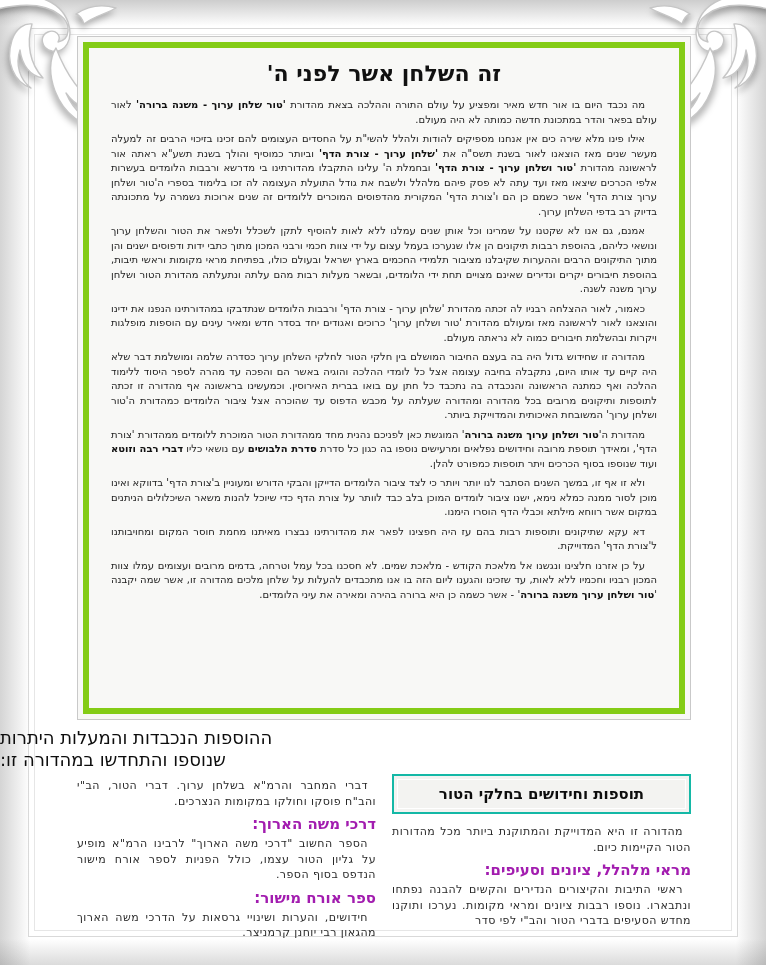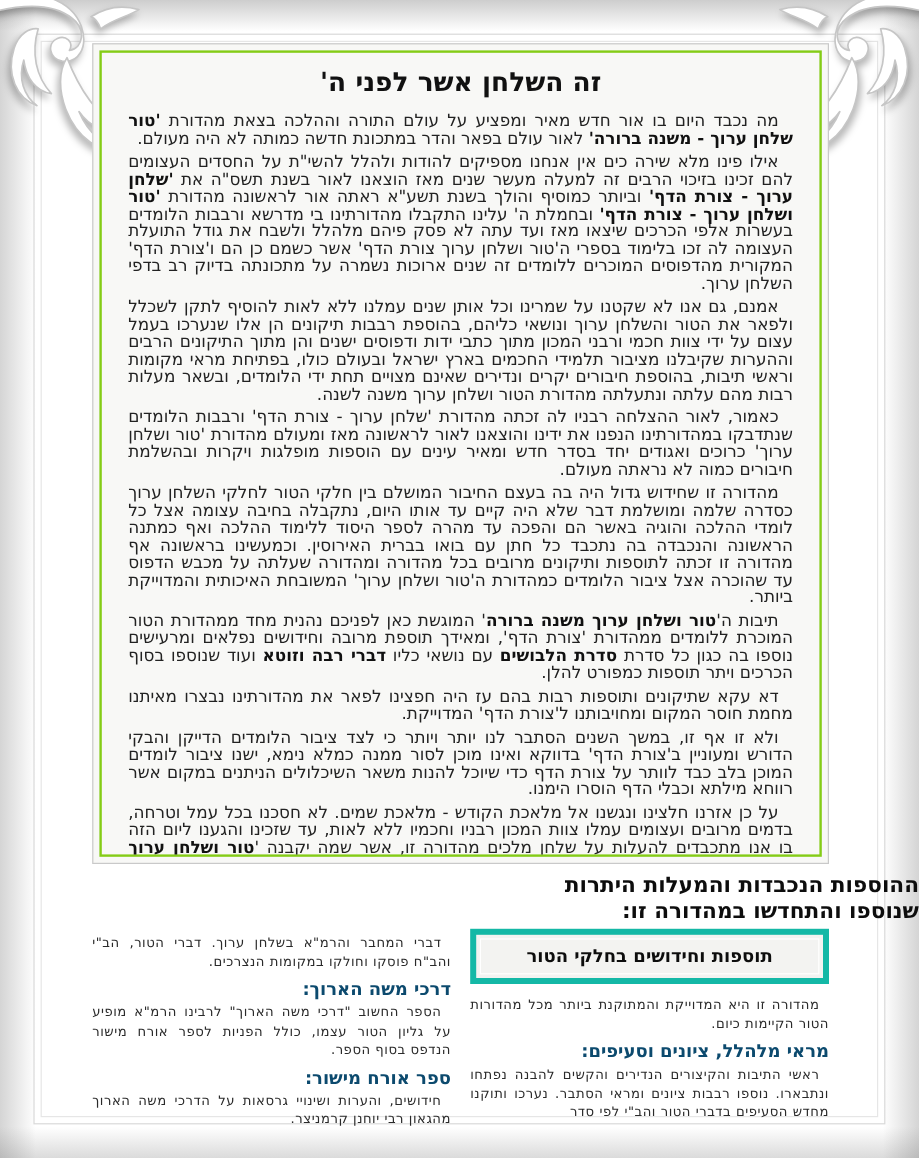--- a/index.html
+++ b/index.html
@@ -24,54 +24,54 @@
   .corner-flourish{position:absolute; top:-8px; width:132px; height:152px; filter:drop-shadow(2px 4px 3px rgba(0,0,0,.28));}
   .corner-flourish.right{right:-4px;}
   .corner-flourish.left{left:-4px; transform:scaleX(-1);}
 
   
   .main-box{
     position:absolute; top:36px; left:77px; width:614px; height:684px;
     background:#f8f8f6; border:1px solid #c9c9c9; box-sizing:border-box;
   }
   .main-box-inner{
-    position:absolute; inset:5px; border:2px solid #84cc16;
+    position:absolute; inset:5px; border:6px solid #84cc16;
     padding:10px 22px 8px; box-sizing:border-box; overflow:hidden;
   }
   .page-title{
     text-align:center; font-weight:bold; font-size:22px; line-height:28px;
     color:#111; margin:2px 0 10px;
   }
   .para{
-    font-size:14px; line-height:14.5px; color:#222;
+    font-size:10px; line-height:14.5px; color:#222;
     text-align:justify; margin:0 0 5px; text-indent:12px;
   }
   .para b{font-weight:bold; color:#111;}
 
   
   .additions-heading{
-    position:absolute; top:727px; left:0; right:0; text-align:right;
-    font-weight:bold; font-size:18px; line-height:22px; color:#0d0d0d;
+    position:absolute; top:727px; left:0; right:0; text-align:left;
+    font-weight:normal; font-size:18px; line-height:22px; color:#0d0d0d;
   }
 
   
   .columns{
     position:absolute; top:774px; left:77px; width:614px;
     display:flex; gap:16px;
   }
   .col{flex:1; min-width:0;}
   .box-title{
-    border:5px solid #14b8a6; background:#f3f3f1; padding:3px; margin-bottom:10px;
+    border:2px solid #14b8a6; background:#f3f3f1; padding:3px; margin-bottom:10px;
   }
   .box-title-inner{
     border:1px solid #ffffff; background:#f3f3f1; text-align:center;
     font-weight:bold; font-size:15px; line-height:20px; padding:4px 2px; color:#0d0d0d;
   }
   .sec-title{
-    font-weight:bold; font-size:15px; line-height:19px; color:#0c4a6e;
+    font-weight:bold; font-size:15px; line-height:19px; color:#a21caf;
     margin:6px 0 2px;
   }
   .sec-text, .col-intro{
     font-size:11px; line-height:15.5px; color:#2a2a2a;
     text-align:justify; letter-spacing:.04em; margin:0 0 4px; text-indent:8px;
   }
   .col-intro{margin-top:4px;}
 </style>
 </head>
 <body>
@@ -101,43 +101,43 @@
 
   <div class="main-box">
     <div class="main-box-inner">
       <h1 class="page-title">זה השלחן אשר לפני ה'</h1>
       <div>
           <p class="para"><span>מה נכבד היום בו אור חדש מאיר ומפציע על עולם התורה וההלכה בצאת מהדורת </span><b>'טור שלחן ערוך - משנה ברורה'</b><span> לאור עולם בפאר והדר במתכונת חדשה כמותה לא היה מעולם.</span></p>
           <p class="para"><span>אילו פינו מלא שירה כים אין אנחנו מספיקים להודות ולהלל להשי"ת על החסדים העצומים להם זכינו בזיכוי הרבים זה למעלה מעשר שנים מאז הוצאנו לאור בשנת תשס"ה את </span><b>'שלחן ערוך - צורת הדף'</b><span> וביותר כמוסיף והולך בשנת תשע"א ראתה אור לראשונה מהדורת </span><b>'טור ושלחן ערוך - צורת הדף'</b><span> ובחמלת ה' עלינו התקבלו מהדורתינו בי מדרשא ורבבות הלומדים בעשרות אלפי הכרכים שיצאו מאז ועד עתה לא פסק פיהם מלהלל ולשבח את גודל התועלת העצומה לה זכו בלימוד בספרי ה'טור ושלחן ערוך צורת הדף' אשר כשמם כן הם ו'צורת הדף' המקורית מהדפוסים המוכרים ללומדים זה שנים ארוכות נשמרה על מתכונתה בדיוק רב בדפי השלחן ערוך.</span></p>
           <p class="para"><span>אמנם, גם אנו לא שקטנו על שמרינו וכל אותן שנים עמלנו ללא לאות להוסיף לתקן לשכלל ולפאר את הטור והשלחן ערוך ונושאי כליהם, בהוספת רבבות תיקונים הן אלו שנערכו בעמל עצום על ידי צוות חכמי ורבני המכון מתוך כתבי ידות ודפוסים ישנים והן מתוך התיקונים הרבים וההערות שקיבלנו מציבור תלמידי החכמים בארץ ישראל ובעולם כולו, בפתיחת מראי מקומות וראשי תיבות, בהוספת חיבורים יקרים ונדירים שאינם מצויים תחת ידי הלומדים, ובשאר מעלות רבות מהם עלתה ונתעלתה מהדורת הטור ושלחן ערוך משנה לשנה.</span></p>
           <p class="para"><span>כאמור, לאור ההצלחה רבניו לה זכתה מהדורת 'שלחן ערוך - צורת הדף' ורבבות הלומדים שנתדבקו במהדורתינו הנפנו את ידינו והוצאנו לאור לראשונה מאז ומעולם מהדורת 'טור ושלחן ערוך' כרוכים ואגודים יחד בסדר חדש ומאיר עינים עם הוספות מופלגות ויקרות ובהשלמת חיבורים כמוה לא נראתה מעולם.</span></p>
           <p class="para"><span>מהדורה זו שחידוש גדול היה בה בעצם החיבור המושלם בין חלקי הטור לחלקי השלחן ערוך כסדרה שלמה ומושלמת דבר שלא היה קיים עד אותו היום, נתקבלה בחיבה עצומה אצל כל לומדי ההלכה והוגיה באשר הם והפכה עד מהרה לספר היסוד ללימוד ההלכה ואף כמתנה הראשונה והנכבדה בה נתכבד כל חתן עם בואו בברית האירוסין. וכמעשינו בראשונה אף מהדורה זו זכתה לתוספות ותיקונים מרובים בכל מהדורה ומהדורה שעלתה על מכבש הדפוס עד שהוכרה אצל ציבור הלומדים כמהדורת ה'טור ושלחן ערוך' המשובחת האיכותית והמדוייקת ביותר.</span></p>
-          <p class="para"><span>תיבות ה'</span><b>טור ושלחן ערוך משנה ברורה</b><span>' המוגשת כאן לפניכם נהנית מחד ממהדורת הטור המוכרת ללומדים ממהדורת 'צורת הדף', ומאידך תוספת מרובה וחידושים נפלאים ומרעישים נוספו בה כגון כל סדרת </span><b>סדרת הלבושים</b><span> עם נושאי כליו </span><b>דברי רבה וזוטא</b><span> ועוד שנוספו בסוף הכרכים ויתר תוספות כמפורט להלן.</span></p>
+          <p class="para"><span>מהדורת ה'</span><b>טור ושלחן ערוך משנה ברורה</b><span>' המוגשת כאן לפניכם נהנית מחד ממהדורת הטור המוכרת ללומדים ממהדורת 'צורת הדף', ומאידך תוספת מרובה וחידושים נפלאים ומרעישים נוספו בה כגון כל סדרת </span><b>סדרת הלבושים</b><span> עם נושאי כליו </span><b>דברי רבה וזוטא</b><span> ועוד שנוספו בסוף הכרכים ויתר תוספות כמפורט להלן.</span></p>
+          <p class="para"><span>ולא זו אף זו, במשך השנים הסתבר לנו יותר ויותר כי לצד ציבור הלומדים הדייקן והבקי הדורש ומעוניין ב'צורת הדף' בדווקא ואינו מוכן לסור ממנה כמלא נימא, ישנו ציבור לומדים המוכן בלב כבד לוותר על צורת הדף כדי שיוכל להנות משאר השיכלולים הניתנים במקום אשר רווחא מילתא וכבלי הדף הוסרו הימנו.</span></p>
           <p class="para"><span>דא עקא שתיקונים ותוספות רבות בהם עז היה חפצינו לפאר את מהדורתינו נבצרו מאיתנו מחמת חוסר המקום ומחויבותנו ל'צורת הדף' המדוייקת.</span></p>
-          <p class="para"><span>ולא זו אף זו, במשך השנים הסתבר לנו יותר ויותר כי לצד ציבור הלומדים הדייקן והבקי הדורש ומעוניין ב'צורת הדף' בדווקא ואינו מוכן לסור ממנה כמלא נימא, ישנו ציבור לומדים המוכן בלב כבד לוותר על צורת הדף כדי שיוכל להנות משאר השיכלולים הניתנים במקום אשר רווחא מילתא וכבלי הדף הוסרו הימנו.</span></p>
           <p class="para"><span>על כן אזרנו חלצינו ונגשנו אל מלאכת הקודש - מלאכת שמים. לא חסכנו בכל עמל וטרחה, בדמים מרובים ועצומים עמלו צוות המכון רבניו וחכמיו ללא לאות, עד שזכינו והגענו ליום הזה בו אנו מתכבדים להעלות על שלחן מלכים מהדורה זו, אשר שמה יקבנה '</span><b>טור ושלחן ערוך משנה ברורה</b><span>' - אשר כשמה כן היא ברורה בהירה ומאירה את עיני הלומדים.</span></p>
         </div>
     </div>
   </div>
 
   <div class="additions-heading">
     <div>ההוספות הנכבדות והמעלות היתרות</div>
     <div>שנוספו והתחדשו במהדורה זו:</div>
   </div>
 
   <div class="columns">
 
     <div class="col">
       <div class="box-title">
         <div class="box-title-inner">תוספות וחידושים בחלקי הטור</div>
       </div>
       <div>
           <p class="sec-text">מהדורה זו היא המדוייקת והמתוקנת ביותר מכל מהדורות הטור הקיימות כיום.</p>
           <h3 class="sec-title">מראי מלהלל, ציונים וסעיפים:</h3>
-          <p class="sec-text">ראשי התיבות והקיצורים הנדירים והקשים להבנה נפתחו ונתבארו. נוספו רבבות ציונים ומראי הסתבר. נערכו ותוקנו מחדש הסעיפים בדברי הטור והב"י לפי סדר</p>
+          <p class="sec-text">ראשי התיבות והקיצורים הנדירים והקשים להבנה נפתחו ונתבארו. נוספו רבבות ציונים ומראי מקומות. נערכו ותוקנו מחדש הסעיפים בדברי הטור והב"י לפי סדר</p>
         </div>
     </div>
 
     <div class="col">
       <p class="col-intro">דברי המחבר והרמ"א בשלחן ערוך. דברי הטור, הב"י והב"ח פוסקו וחולקו במקומות הנצרכים.</p>
       <div>
           <h3 class="sec-title">דרכי משה הארוך:</h3>
           <p class="sec-text">הספר החשוב "דרכי משה הארוך" לרבינו הרמ"א מופיע על גליון הטור עצמו, כולל הפניות לספר אורח מישור הנדפס בסוף הספר.</p>
           <h3 class="sec-title">ספר אורח מישור:</h3>
           <p class="sec-text">חידושים, והערות ושינויי גרסאות על הדרכי משה הארוך מהגאון רבי יוחנן קרמניצר.</p>

